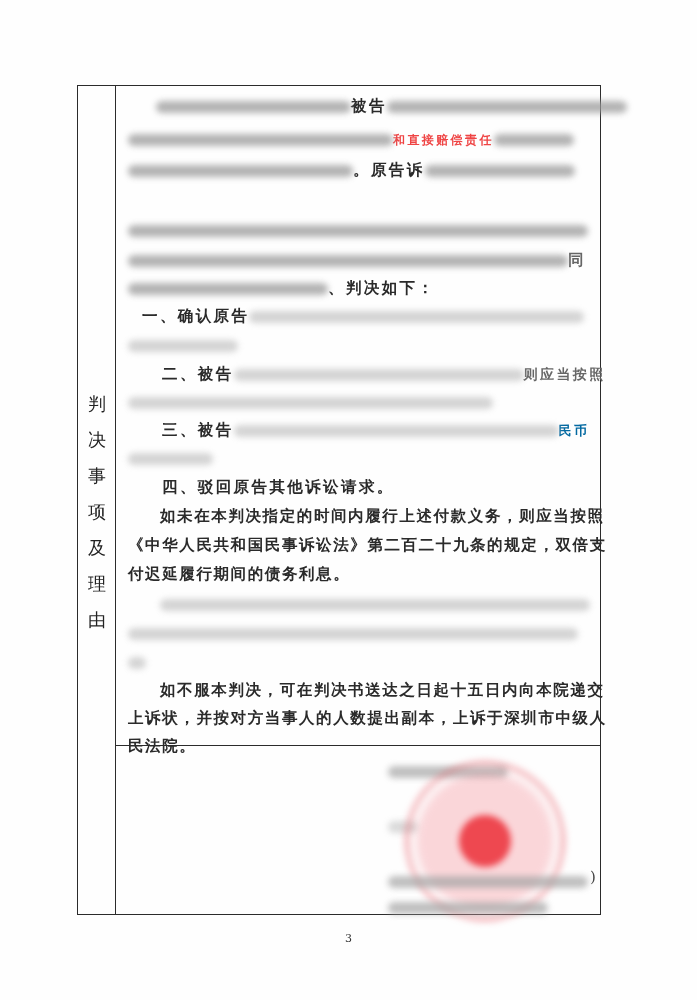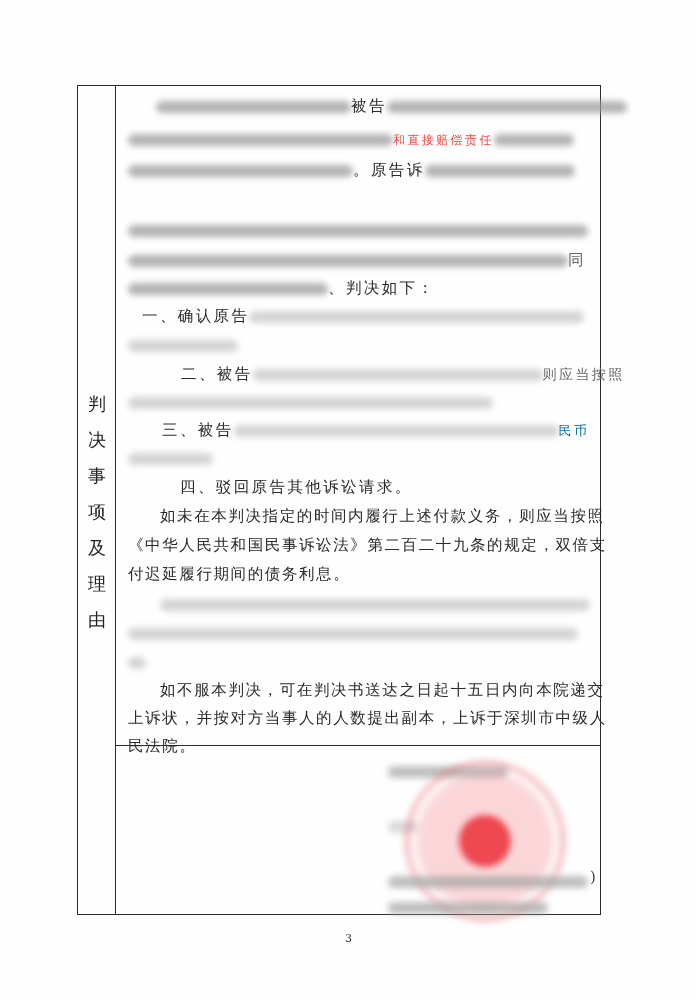--- a/index.html
+++ b/index.html
@@ -6,21 +6,21 @@
   body { width: 697px; height: 1000px; position: relative; overflow: hidden;
          font-family: "DejaVu Serif", "Liberation Serif", serif; color: #2a2a2a; }
   .table { position: absolute; left: 77px; top: 85px; width: 524px; height: 830px;
            border: 1.5px solid #2b2b2b; box-sizing: border-box; }
   .left-col { position: absolute; left: 0; top: 0; width: 38px; height: 100%;
               border-right: 1.5px solid #2b2b2b; box-sizing: border-box; }
   .vlabel { position: absolute; left: 0; width: 38px; top: 300px; text-align: center;
             font-size: 18px; line-height: 36px; color: #222; }
   .vlabel span { display: block; }
   .content { position: absolute; left: 38px; top: 0; right: 0; height: 660px;
-             border-bottom: 1.5px solid #2b2b2b; box-sizing: border-box; padding: 0 10px; }
+             border-bottom: 1.5px solid #2b2b2b; box-sizing: border-box; padding: 0 10px; font-weight: bold; }
   .sig { position: absolute; left: 38px; top: 660px; right: 0; bottom: 0; }
   .line { position: absolute; left: 12px; right: 14px; height: 28px; font-size: 15.5px;
           letter-spacing: 2.4px; white-space: nowrap; line-height: 28px; }
   .blur { display: inline-block; height: 12px; vertical-align: middle; border-radius: 6px;
           background: #9a9a9a; filter: blur(3.2px); opacity: 0.75; }
   .blur.light { background: #b8b8b8; opacity: 0.6; }
   .seal { position: absolute; left: 288px; top: 14px; width: 150px; height: 150px; border-radius: 50%;
           border: 6px solid rgba(232,90,100,0.35); filter: blur(3px);
           background: radial-gradient(circle at 50% 50%, rgba(235,40,50,0.85) 0 24%, rgba(245,140,150,0.35) 25% 60%, rgba(255,255,255,0) 70%); }
   .sigline { position: absolute; left: 272px; height: 12px; border-radius: 6px; background: #a5a5a5;
@@ -65,33 +65,33 @@
       <span class="blur" style="width:200px"></span><span>、判决如下：</span>
     </div>
 
     <div class="line" style="top:216px">
       <span style="margin-left:14px">一、确认原告</span><span class="blur light" style="width:335px"></span>
     </div>
     <div class="line" style="top:245px">
       <span class="blur light" style="width:110px"></span>
     </div>
     <div class="line" style="top:274px">
-      <span style="margin-left:53px">二、被告</span><span class="blur light" style="width:290px"></span><span style="color:#666;font-size:14px">则应当按照</span>
+      <span style="margin-left:34px">二、被告</span><span class="blur light" style="width:290px"></span><span style="color:#666;font-size:14px">则应当按照</span>
     </div>
     <div class="line" style="top:302px">
       <span class="blur light" style="width:365px"></span>
     </div>
     <div class="line" style="top:330px">
       <span style="margin-left:34px">三、被告</span><span class="blur light" style="width:325px"></span><span style="color:#0369a1;font-size:13px">民币</span>
     </div>
     <div class="line" style="top:358px">
       <span class="blur light" style="width:85px"></span>
     </div>
     <div class="line" style="top:387px">
-      <span style="margin-left:52px">四、驳回原告其他诉讼请求。</span>
+      <span style="margin-left:34px">四、驳回原告其他诉讼请求。</span>
     </div>
 
     <div class="line" style="top:416px;letter-spacing:1.6px">
       <span style="margin-left:32px">如未在本判决指定的时间内履行上述付款义务，则应当按照</span>
     </div>
     <div class="line" style="top:445px;letter-spacing:1.6px">
       <span>《中华人民共和国民事诉讼法》第二百二十九条的规定，双倍支</span>
     </div>
     <div class="line" style="top:474px;letter-spacing:1.6px">
       <span>付迟延履行期间的债务利息。</span>

